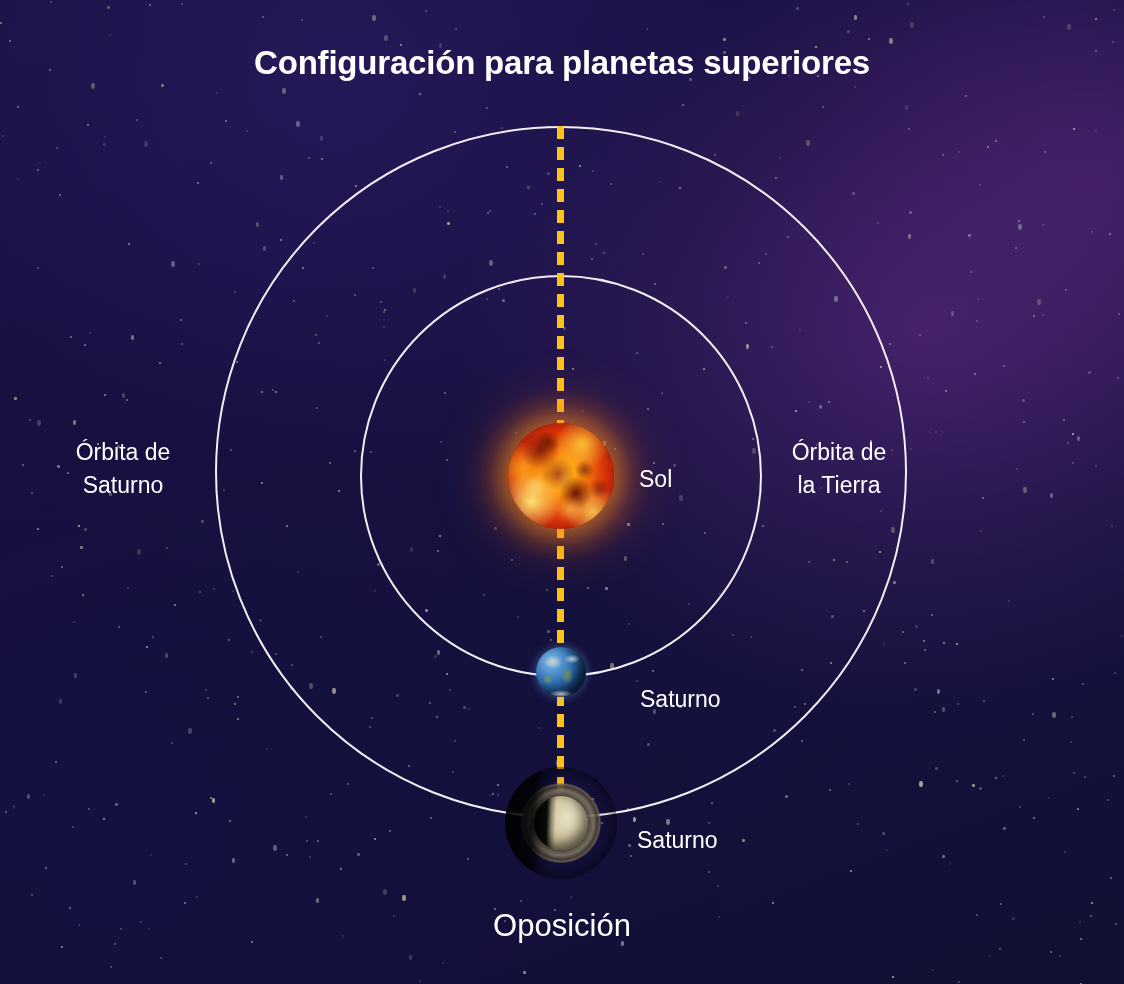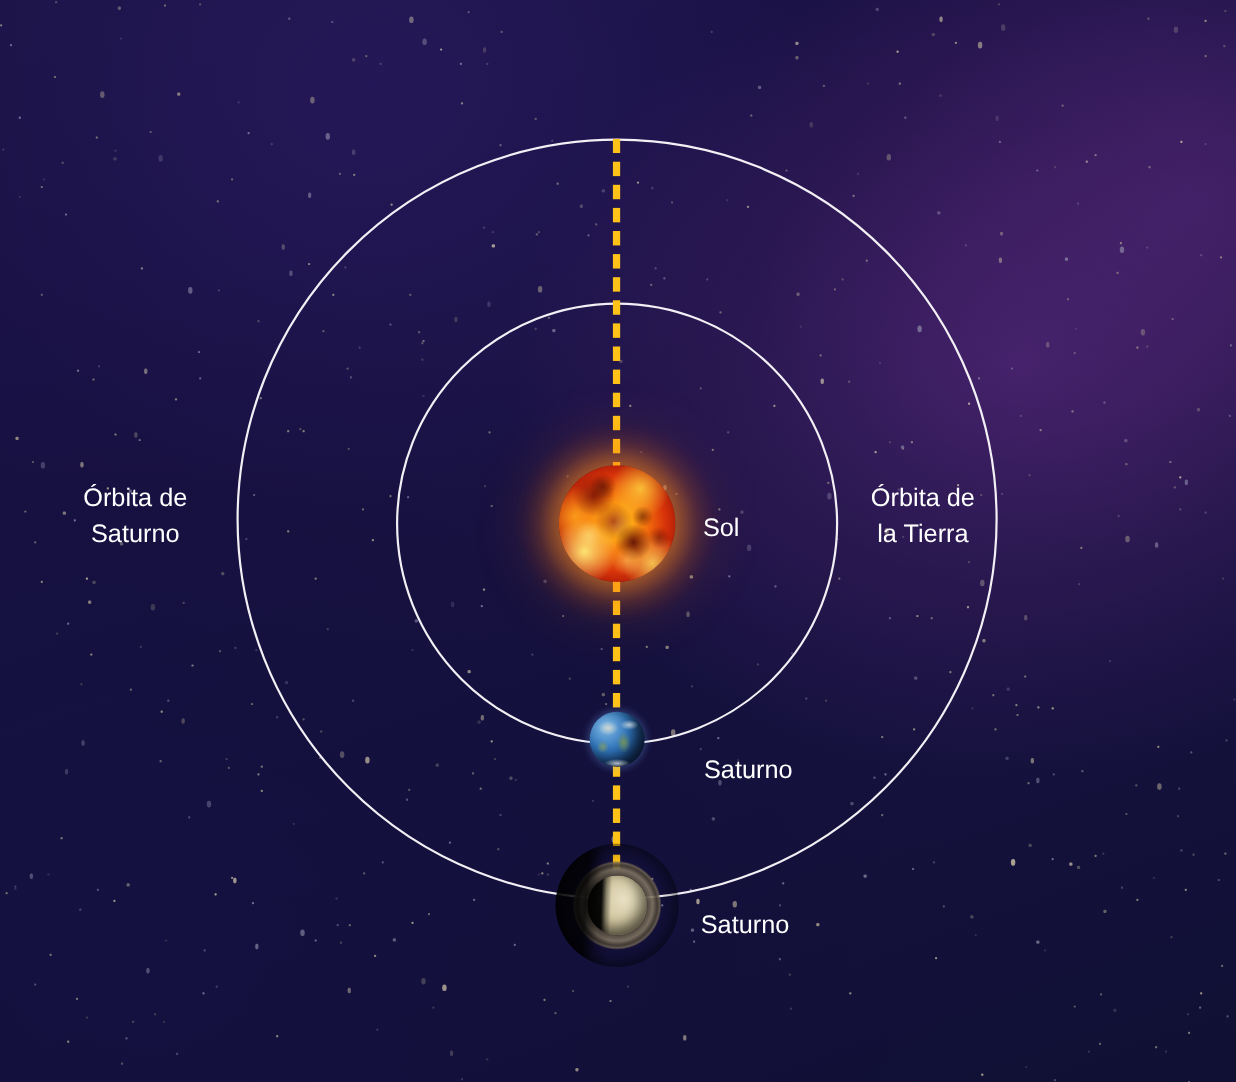--- a/index.html
+++ b/index.html
@@ -779,24 +779,26 @@
   <div id="earth">
     <div id="earth-land"></div>
   </div>
 
   <div id="saturn">
     <div id="saturn-rings"></div>
     <div id="saturn-body"></div>
     <div id="saturn-shadow"></div>
   </div>
 
+  <div id="title">Configuración para planetas superiores</div>
 
   <div class="orbit-label" id="label-orbit-saturn">Órbita de
 Saturno</div>
   <div class="orbit-label" id="label-orbit-earth">Órbita de
 la Tierra</div>
 
   <div class="body-label" id="label-sun">Sol</div>
   <div class="body-label" id="label-earth">Saturno</div>
   <div class="body-label" id="label-saturn">Saturno</div>
 
+  <div id="caption">Oposición</div>
 
 </div>
 
 </body></html>

